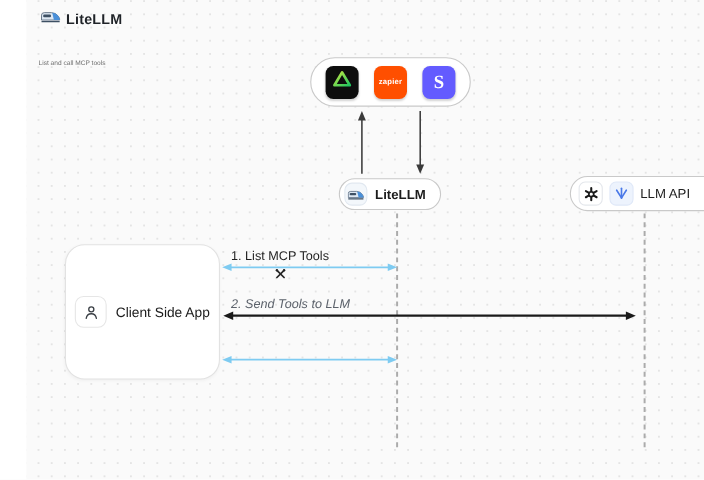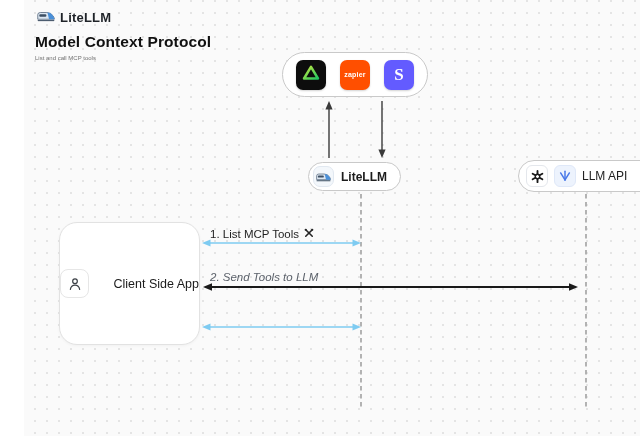--- a/index.html
+++ b/index.html
@@ -51,32 +51,32 @@
     width:22px;height:22px;border-radius:6px;background:#fff;
     border:1px solid #e4e7ec;display:flex;align-items:center;justify-content:center;
     box-sizing:border-box;
   }
   .mini-tile.blue-bg{background:#edf3fd;border-color:#dfe8f8;}
   .mini-tile.soft{background:#f3f7fb;border-color:#e1e8f0;border-radius:7px;width:21px;height:21px;}
   
   .client-box{
     left:35px;top:222px;width:141px;height:123px;
     background:#fff;border:1.4px solid #e2e2e2;border-radius:18px;
-    display:flex;align-items:center;justify-content:space-between;gap:8px;
+    display:flex;align-items:center;justify-content:center;gap:8px;
     box-sizing:border-box;box-shadow:0 1px 3px rgba(0,0,0,.04);
   }
   .client-icon-tile{
     width:27px;height:27px;border-radius:8px;background:#fff;
     border:1px solid #e6e6e6;display:flex;align-items:center;justify-content:center;
   }
   .client-label{font-size:12.5px;color:#1b1b1b;}
   
   .step-label{
     display:flex;align-items:center;gap:4px;
-    font-size:11.5px;color:#1f1f1f;white-space:nowrap;
+    font-size:11.5px;color:#1f1f1f;white-space:nowrap;flex-direction:column;
   }
   .step-1{left:186px;top:227px;}
   .step-2{left:186px;top:271px;color:#5c626b;font-style:italic;}
   .step-3{left:186px;top:311px;}
   .connector-layer{left:0;top:0;pointer-events:none;}
 </style>
 </head>
 <body>
 
 <div class="canvas">
@@ -118,21 +118,20 @@
     <span>
       <svg width="18" height="13" viewBox="0 0 24 16">
         <path d="M1 13 L1 7 Q1 4 4.5 4 L13 4 Q18.5 4 21.5 8.5 L23 11.5 L23 13 Z" fill="#dde7f2" stroke="#5a6b7f" stroke-width="1.1"></path>
         <path d="M14 4 Q18.5 4 21.5 8.5 L23 11.5 L23 13 L16 13 Z" fill="#4a90d9"></path>
         <rect x="3" y="6.3" width="9.5" height="3.4" rx="1.4" fill="#3d4f63"></rect>
         <line x1="1" y1="14.8" x2="23" y2="14.8" stroke="#3d4f63" stroke-width="1.4"></line>
       </svg>
     </span>
     <span class="brand-text">LiteLLM</span>
   </div>
-  <div class="abs page-title">Model Context Protocol</div>
   <div class="abs page-subtitle">List and call MCP tools</div>
 
   <div class="abs mcp-pill">
     <div class="tool-tile" style="background:#0d0d0d;">
       <span>
         <svg width="22" height="22" viewBox="0 0 30 30">
           <defs>
             <linearGradient id="tg" x1="0" y1="0" x2="1" y2="1">
               <stop offset="0" stop-color="#c8e941"></stop>
               <stop offset="1" stop-color="#1fc55f"></stop>

